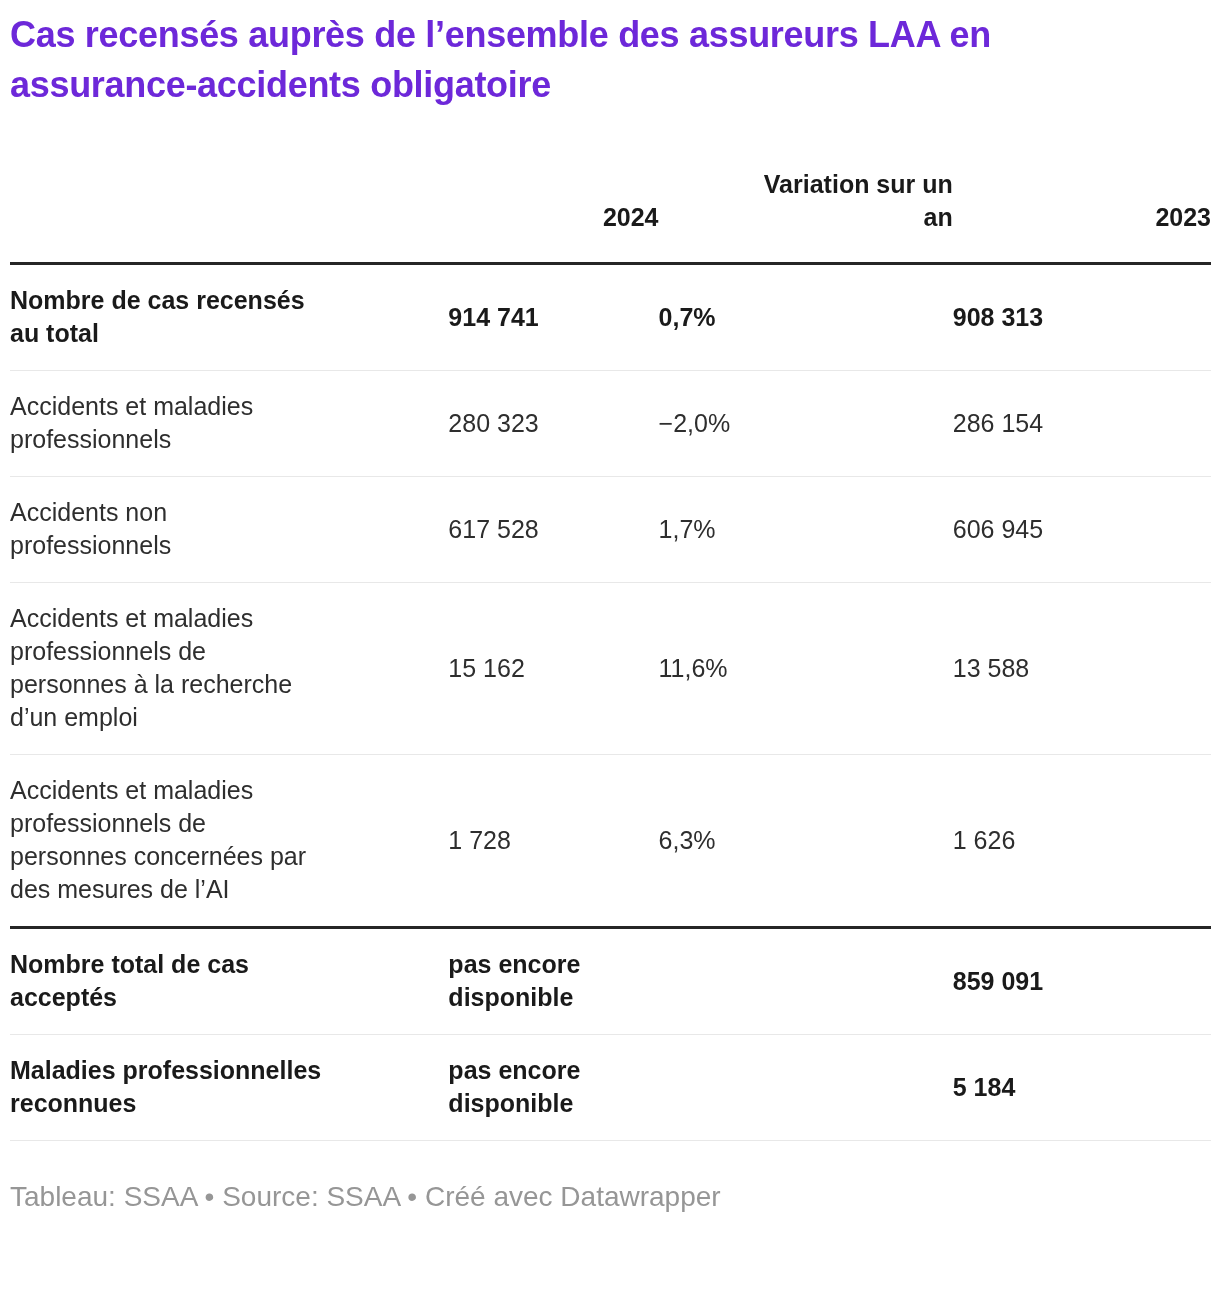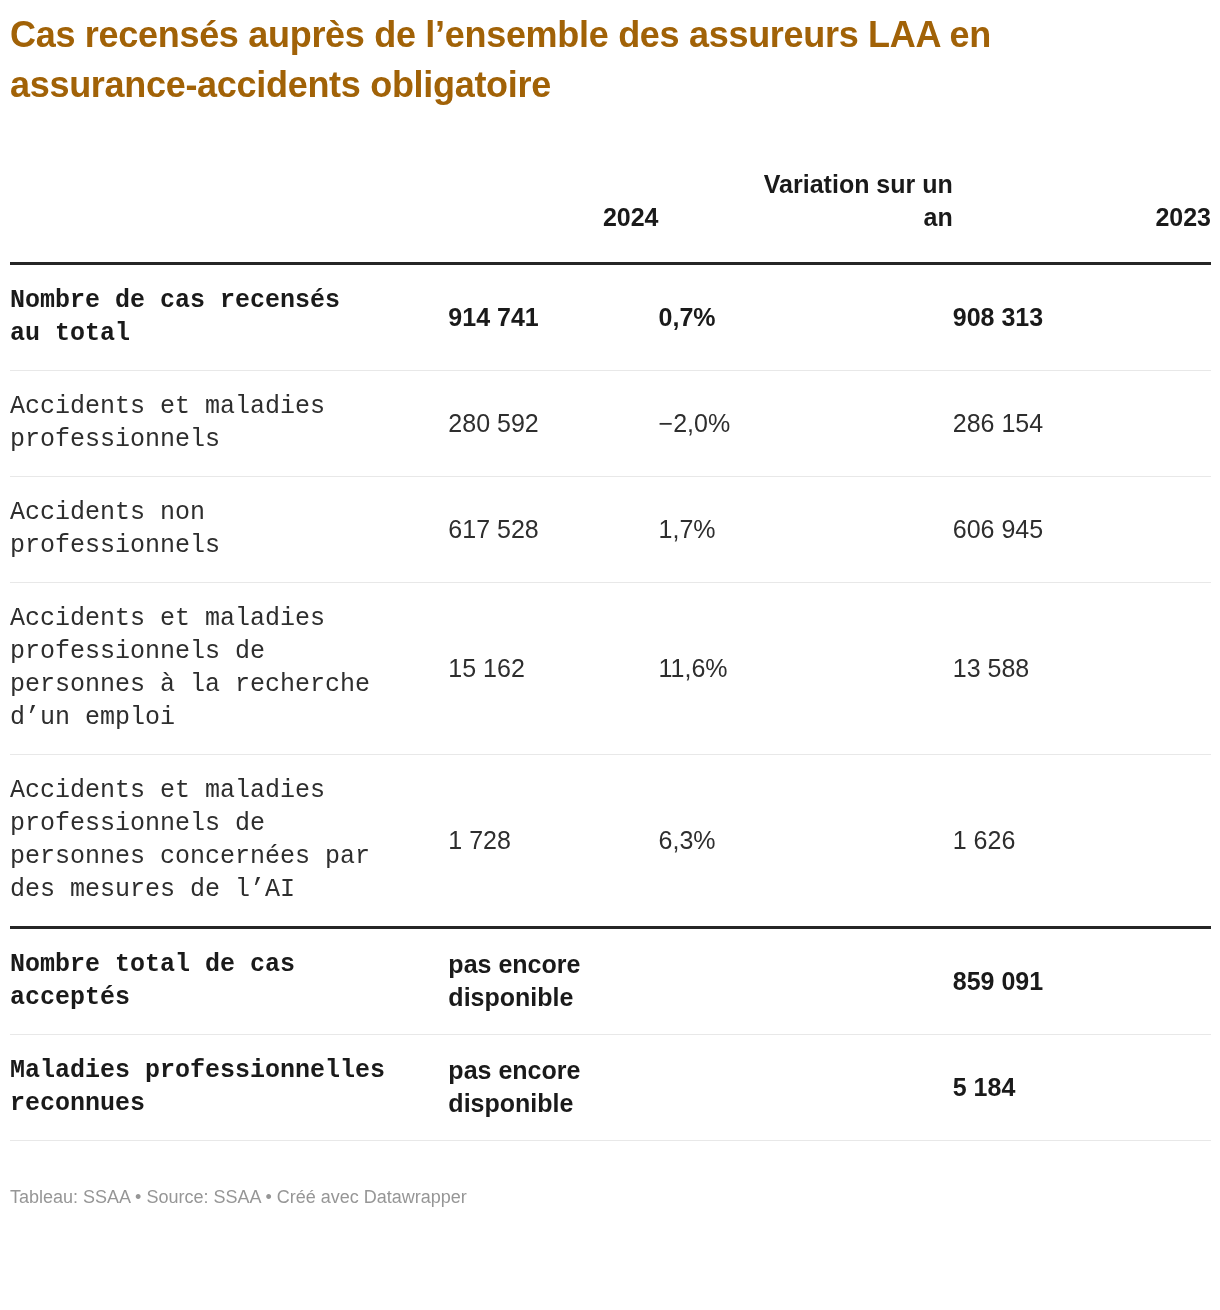--- a/index.html
+++ b/index.html
@@ -14,21 +14,21 @@
     -webkit-font-smoothing: antialiased;
   }
   .container {
     padding: 10px 9px 26px 10px;
   }
   .title {
     font-size: 36px;
     font-weight: 700;
     line-height: 50px;
     letter-spacing: -0.3px;
-    color: #a16207;
+    color: #6d28d9;
     margin: 0 0 58px 0;
     white-space: pre-line;
   }
   table.data-table {
     width: 100%;
     border-collapse: collapse;
     table-layout: fixed;
   }
   col.c-label { width: 36.5%; }
   col.c-2024  { width: 17.5%; }
@@ -51,36 +51,36 @@
   td {
     font-size: 25px;
     line-height: 33px;
     font-weight: 400;
     color: #2e2e2e;
     vertical-align: middle;
     padding: 19px 0 20px 0;
     border-bottom: 1px solid #e8e8e8;
     white-space: pre-line;
   }
-  td.label { text-align: left; padding-right: 16px; font-family: Liberation Mono, monospace; }
+  td.label { text-align: left; padding-right: 16px; }
   td.num   { text-align: left; }
 
   tr.bold td {
     font-weight: 700;
     color: #1a1a1a;
   }
   tr.section-end td {
     border-bottom: 3px solid #262626;
   }
   tr.last-row td {
     border-bottom: none;
   }
   .footer {
     margin-top: 42px;
-    font-size: 18px;
+    font-size: 28px;
     line-height: 28px;
     color: #969696;
   }
 </style>
 </head>
 <body>
 
 <div class="container">
 
   <h1 class="title">Cas recensés auprès de l’ensemble des assureurs LAA en
@@ -108,21 +108,21 @@
         <td class="label">Nombre de cas recensés
 au total</td>
         <td class="num">914 741</td>
         <td class="num">0,7%</td>
         <td class="num">908 313</td>
       </tr>
 
       <tr>
         <td class="label">Accidents et maladies
 professionnels</td>
-        <td class="num">280 592</td>
+        <td class="num">280 323</td>
         <td class="num">−2,0%</td>
         <td class="num">286 154</td>
       </tr>
 
       <tr>
         <td class="label">Accidents non
 professionnels</td>
         <td class="num">617 528</td>
         <td class="num">1,7%</td>
         <td class="num">606 945</td>

